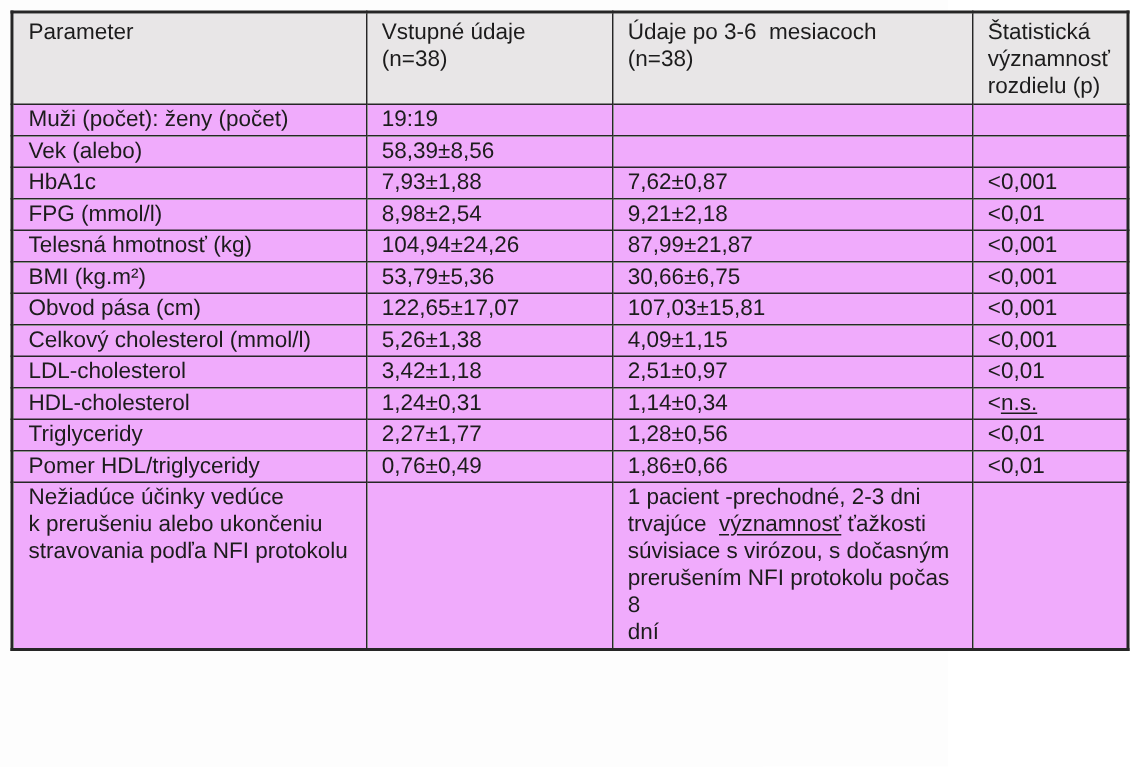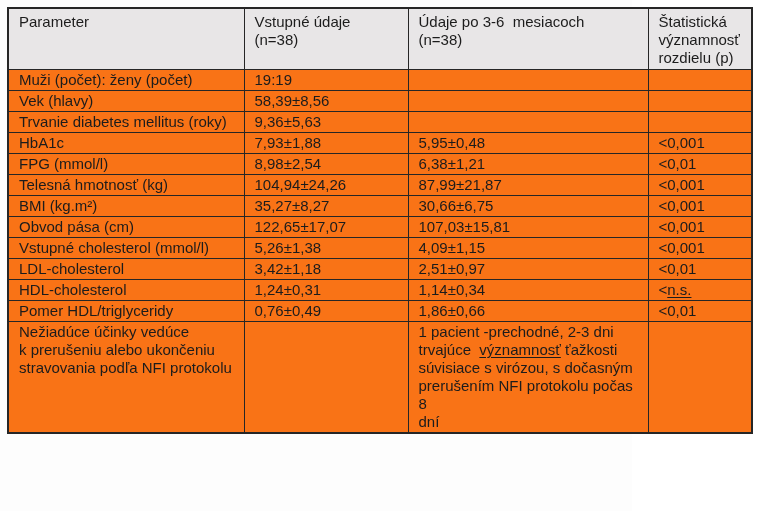--- a/index.html
+++ b/index.html
@@ -38,21 +38,21 @@
     overflow: hidden;
     line-height: 18px;
     font-weight: normal;
   }
   table.clinical-table th {
     padding: 4px 4px 2px 10px;
     background: #e8e6e7;
   }
   table.clinical-table td {
     padding: 1px 4px 1px 10px;
-    background: #f97316;
+    background: #f0abfc;
   }
   thead tr { height: 60px; }
   tbody tr { height: 21px; }
   td.shade { background: #e8e6e7; }
   .misspell {
     text-decoration-line: underline;
     text-decoration-style: wavy;
     text-decoration-color: #d0342c;
     text-decoration-thickness: 1px;
     text-underline-offset: 2px;
@@ -83,78 +83,78 @@
         </tr>
     </thead>
     <tbody id="table-body">
         <tr>
           <td>Muži (počet): ženy (počet)</td>
           <td>19:19</td>
           <td class="shade"></td>
           <td class="shade"></td>
         </tr>
         <tr>
-          <td>Vek (hlavy)</td>
+          <td>Vek (alebo)</td>
           <td>58,39±8,56</td>
-          <td class="shade"></td>
-          <td class="shade"></td>
-        </tr>
-        <tr>
-          <td>Trvanie diabetes mellitus (roky)</td>
-          <td>9,36±5,63</td>
           <td class="shade"></td>
           <td class="shade"></td>
         </tr>
         <tr>
           <td>HbA1c</td>
           <td>7,93±1,88</td>
-          <td>5,95±0,48</td>
+          <td>7,62±0,87</td>
           <td>&lt;0,001</td>
         </tr>
         <tr>
           <td>FPG (mmol/l)</td>
           <td>8,98±2,54</td>
-          <td>6,38±1,21</td>
+          <td>9,21±2,18</td>
           <td>&lt;0,01</td>
         </tr>
         <tr>
           <td>Telesná hmotnosť (kg)</td>
           <td>104,94±24,26</td>
           <td>87,99±21,87</td>
           <td>&lt;0,001</td>
         </tr>
         <tr>
           <td>BMI (kg.m²)</td>
-          <td>35,27±8,27</td>
+          <td>53,79±5,36</td>
           <td>30,66±6,75</td>
           <td>&lt;0,001</td>
         </tr>
         <tr>
           <td>Obvod pása (cm)</td>
           <td>122,65±17,07</td>
           <td>107,03±15,81</td>
           <td>&lt;0,001</td>
         </tr>
         <tr>
-          <td>Vstupné cholesterol (mmol/l)</td>
+          <td>Celkový cholesterol (mmol/l)</td>
           <td>5,26±1,38</td>
           <td>4,09±1,15</td>
           <td>&lt;0,001</td>
         </tr>
         <tr>
           <td>LDL-cholesterol</td>
           <td>3,42±1,18</td>
           <td>2,51±0,97</td>
           <td>&lt;0,01</td>
         </tr>
         <tr>
           <td>HDL-cholesterol</td>
           <td>1,24±0,31</td>
           <td>1,14±0,34</td>
           <td>&lt;<span class="misspell">n.s.</span></td>
+        </tr>
+        <tr>
+          <td>Triglyceridy</td>
+          <td>2,27±1,77</td>
+          <td>1,28±0,56</td>
+          <td>&lt;0,01</td>
         </tr>
         <tr>
           <td>Pomer HDL/triglyceridy</td>
           <td>0,76±0,49</td>
           <td>1,86±0,66</td>
           <td>&lt;0,01</td>
         </tr>
         <tr>
           <td>Nežiadúce účinky vedúce
 k prerušeniu alebo ukončeniu

